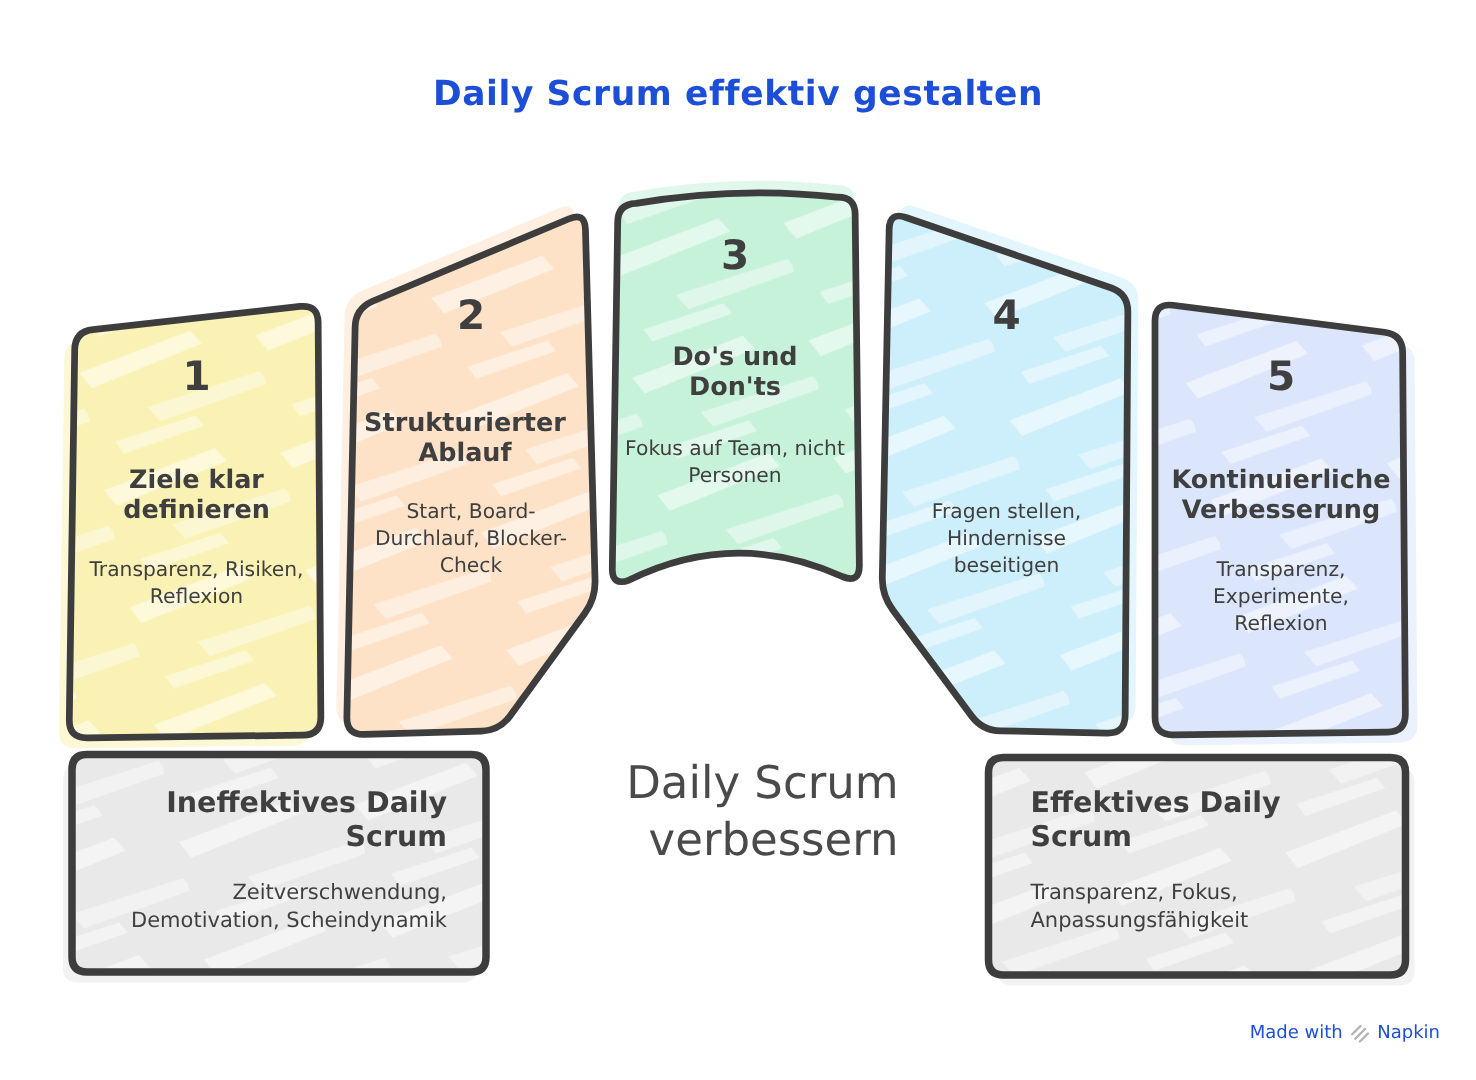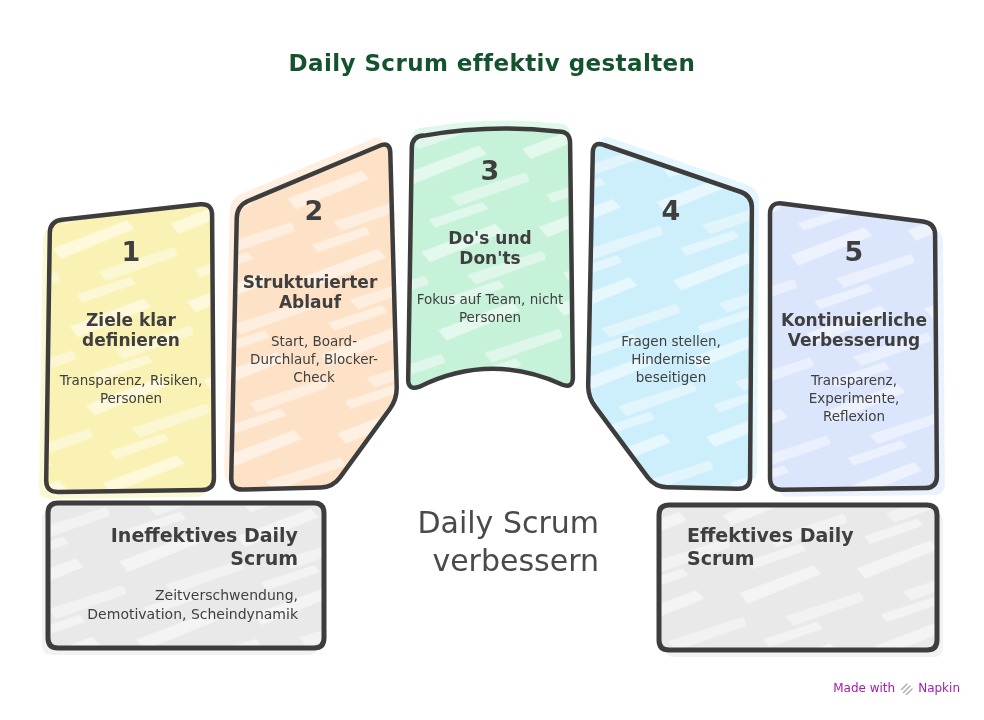--- a/index.html
+++ b/index.html
@@ -4,36 +4,36 @@
 <style>
   html,body{margin:0;padding:0;background:#ffffff;}
   .stage{
     position:relative;width:984px;height:720px;overflow:hidden;background:#ffffff;
     font-family:"DejaVu Sans","Liberation Sans",sans-serif;color:#3f3f3f;
   }
   .shapes{position:absolute;left:0;top:0;}
   .abs{position:absolute;}
   .diagram-title{
     position:absolute;left:0;right:0;top:50px;margin:0;text-align:center;
-    font-size:23px;font-weight:700;letter-spacing:.4px;color:#14532d;
+    font-size:23px;font-weight:700;letter-spacing:.4px;color:#1d4ed8;
   }
   .card-num{font-size:27px;font-weight:700;text-align:center;line-height:1;}
   .card-title{font-size:17px;font-weight:700;text-align:center;line-height:1.18;}
   .card-sub{font-size:13.5px;font-weight:400;text-align:center;line-height:1.32;}
   .box-title{font-size:19px;font-weight:700;line-height:1.22;}
   .box-sub{font-size:14px;font-weight:400;line-height:1.35;}
   .ta-r{text-align:right;}
   .ta-l{text-align:left;}
   .center-label{
     position:absolute;left:377px;top:504px;width:222px;text-align:right;
     font-size:30px;font-weight:400;color:#4a4a4a;line-height:1.26;
   }
   .footer{
     position:absolute;right:24px;top:681px;display:flex;align-items:center;gap:5px;
-    font-size:12px;color:#a21caf;
+    font-size:12px;color:#1d4ed8;
   }
 </style>
 </head>
 <body>
 
 <div class="stage">
 
   <svg class="shapes" width="984" height="720" viewBox="0 0 984 720">
     <defs>
       <pattern id="scrib" width="120" height="80" patternUnits="userSpaceOnUse" patternTransform="rotate(-12)">
@@ -90,41 +90,42 @@
       <path d="M 669,505 L 927,505 Q 937,505 937,515 L 937,640 Q 937,650 927,650 L 669,650 Q 659,650 659,640 L 659,515 Q 659,505 669,505 Z" fill="#e9e9e9"></path>
       <path fill="url(#scrib)" d="M 669,505 L 927,505 Q 937,505 937,515 L 937,640 Q 937,650 927,650 L 669,650 Q 659,650 659,640 L 659,515 Q 659,505 669,505 Z"></path>
       <path fill="none" stroke-width="5" stroke-linejoin="round" stroke-linecap="round" d="M 669,505 L 927,505 Q 937,505 937,515 L 937,640 Q 937,650 927,650 L 669,650 Q 659,650 659,640 L 659,515 Q 659,505 669,505 Z" stroke="#3d3d3d"></path>
     </g>
   </svg>
 
   <h1 class="diagram-title">Daily Scrum effektiv gestalten</h1>
 
   <div class="abs card-num" style="left:46px;top:238px;width:170px;">1</div>
   <div class="abs card-title" style="left:46px;top:310px;width:170px;">Ziele klar definieren</div>
-  <div class="abs card-sub" style="left:46px;top:372px;width:170px;">Transparenz, Risiken, Personen</div>
+  <div class="abs card-sub" style="left:46px;top:372px;width:170px;">Transparenz, Risiken, Reflexion</div>
 
   <div class="abs card-num" style="left:233px;top:197px;width:162px;">2</div>
   <div class="abs card-title" style="left:233px;top:272px;width:154px;">Strukturierter Ablauf</div>
   <div class="abs card-sub" style="left:237px;top:333px;width:154px;">Start, Board-Durchlauf, Blocker-Check</div>
 
   <div class="abs card-num" style="left:409px;top:157px;width:162px;">3</div>
   <div class="abs card-title" style="left:429px;top:228px;width:122px;">Do's und Don'ts</div>
   <div class="abs card-sub" style="left:414px;top:291px;width:152px;">Fokus auf Team, nicht Personen</div>
 
   <div class="abs card-num" style="left:589px;top:197px;width:164px;">4</div>
   <div class="abs card-sub" style="left:604px;top:333px;width:134px;">Fragen stellen, Hindernisse beseitigen</div>
 
   <div class="abs card-num" style="left:771px;top:238px;width:166px;">5</div>
   <div class="abs card-title" style="left:771px;top:310px;width:166px;">Kontinuierliche Verbesserung</div>
   <div class="abs card-sub" style="left:786px;top:372px;width:136px;">Transparenz, Experimente, Reflexion</div>
 
   <div class="abs box-title ta-r" style="left:70px;top:524px;width:228px;">Ineffektives Daily Scrum</div>
   <div class="abs box-sub ta-r" style="left:60px;top:586px;width:238px;">Zeitverschwendung, Demotivation, Scheindynamik</div>
 
   <div class="abs box-title ta-l" style="left:687px;top:524px;width:200px;">Effektives Daily Scrum</div>
+  <div class="abs box-sub ta-l" style="left:687px;top:586px;width:200px;">Transparenz, Fokus, Anpassungsfähigkeit</div>
 
   <div class="center-label">Daily Scrum verbessern</div>
 
   <div class="footer">
     <span>Made with</span>
     <svg width="13" height="13" viewBox="0 0 13 13">
       <path d="M1.5 7.5 L7 2 M3.5 10.5 L10 4 M6.5 12.5 L12 7" stroke="#b3b3b3" stroke-width="1.6" fill="none" stroke-linecap="round"></path>
     </svg>
     <span>Napkin</span>
   </div>

